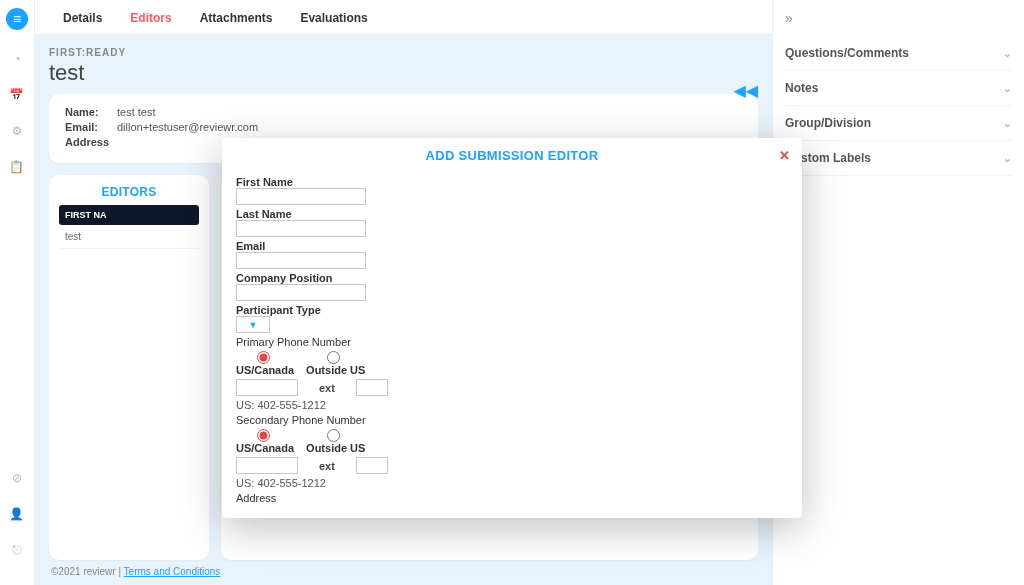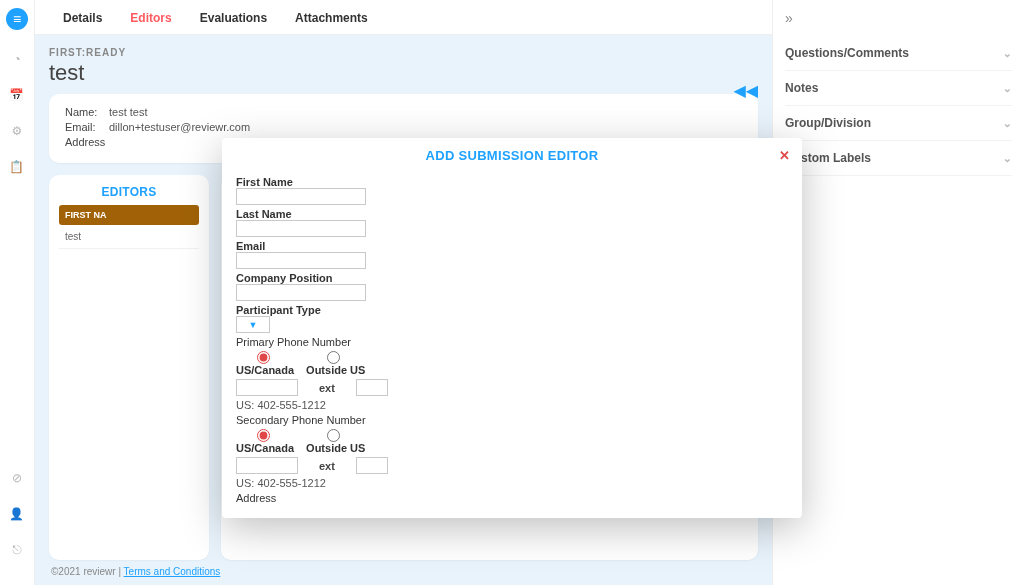--- a/index.html
+++ b/index.html
@@ -21,29 +21,29 @@
 .top-tabs .tab { padding: 0 14px; font-size: 12px; font-weight:600; color:#333; height:35px; display:flex; align-items:center; cursor:pointer; }
 .top-tabs .tab.active { color:#ff5a5f; }
 
 .page-area { flex:1; background:#e9f3fb; padding: 12px 14px 6px 14px; overflow:hidden; position:relative; display:flex; flex-direction:column; }
 .status-line { font-size:10px; letter-spacing:1px; color:#888; font-weight:600; }
 .page-title { font-size:22px; color:#444; margin-top:2px; margin-bottom:8px; }
 .collapse-handle { position:absolute; top:46px; right:14px; color:#1fa2ff; font-size:16px; cursor:pointer; }
 
 .card { background:#fff; border-radius:10px; padding:12px 16px; margin-bottom:12px; box-shadow:0 1px 2px rgba(0,0,0,0.04); }
 .kv { display:flex; margin-bottom:3px; font-size:11px; }
-.kv .k { width:44px; font-weight:400; color:#444; }
+.kv .k { width:52px; font-weight:700; color:#444; }
 .kv .v { color:#555; }
 
 .lower-row { display:flex; gap:12px; flex:1; min-height:0; }
 .panel { background:#fff; border-radius:10px; padding:10px 10px; box-shadow:0 1px 2px rgba(0,0,0,0.04); }
 .panel.left { width:160px; }
 .panel.right { flex:1; min-width:0; display:flex; flex-direction:column; }
 .panel-title { color:#1fa2ff; font-weight:700; font-size:12px; letter-spacing:0.3px; margin-bottom:6px; text-align:center; }
-.table-head { background:#a16207; color:#fff; font-size:9px; font-weight:700; padding:5px 6px; border-radius:3px; }
+.table-head { background:#0f172a; color:#fff; font-size:9px; font-weight:700; padding:5px 6px; border-radius:3px; }
 .table-row { font-size:10px; color:#666; padding:6px 6px; border-bottom:1px solid #f1f1f1; }
 .panel.right .actions { display:flex; justify-content:flex-end; gap:6px; margin-top:6px; }
 .chip-btn { background:#f5f5f5; color:#666; font-size:10px; padding:4px 8px; border-radius:4px; border:1px solid #e5e5e5; cursor:pointer; display:inline-flex; align-items:center; }
 .chip-btn .caret { color:#1fa2ff; margin-left:4px; }
 .comp-head { display:flex; justify-content:flex-end; background:#1fa2ff; border-radius:3px; padding:4px 6px; color:#fff; gap:8px; font-size:10px; align-items:center; }
 .comp-row { display:flex; justify-content:flex-end; padding:6px 6px; color:#bbb; font-size:11px; }
 
 .footer { font-size:10px; color:#888; padding:6px 2px 2px 2px; }
 .footer a { color:#1fa2ff; text-decoration:underline; cursor:pointer; }
 
@@ -91,22 +91,22 @@
       <div class="rail-icon">⊘</div>
       <div class="rail-icon">👤</div>
       <div class="rail-icon">⎋</div>
     </div>
   </div>
 
   <div class="main-col">
     <div class="top-tabs">
       <div class="tab">Details</div>
       <div class="tab active">Editors</div>
+      <div class="tab">Attachments</div>
       <div class="tab">Evaluations</div>
-      <div class="tab">Attachments</div>
     </div>
 
     <div class="page-area">
       <div class="collapse-handle">◀◀</div>
       <div class="status-line">FIRST:READY</div>
       <div class="page-title">test</div>
 
       <div class="card">
         <div class="kv">
           <div class="k">Name:</div>

